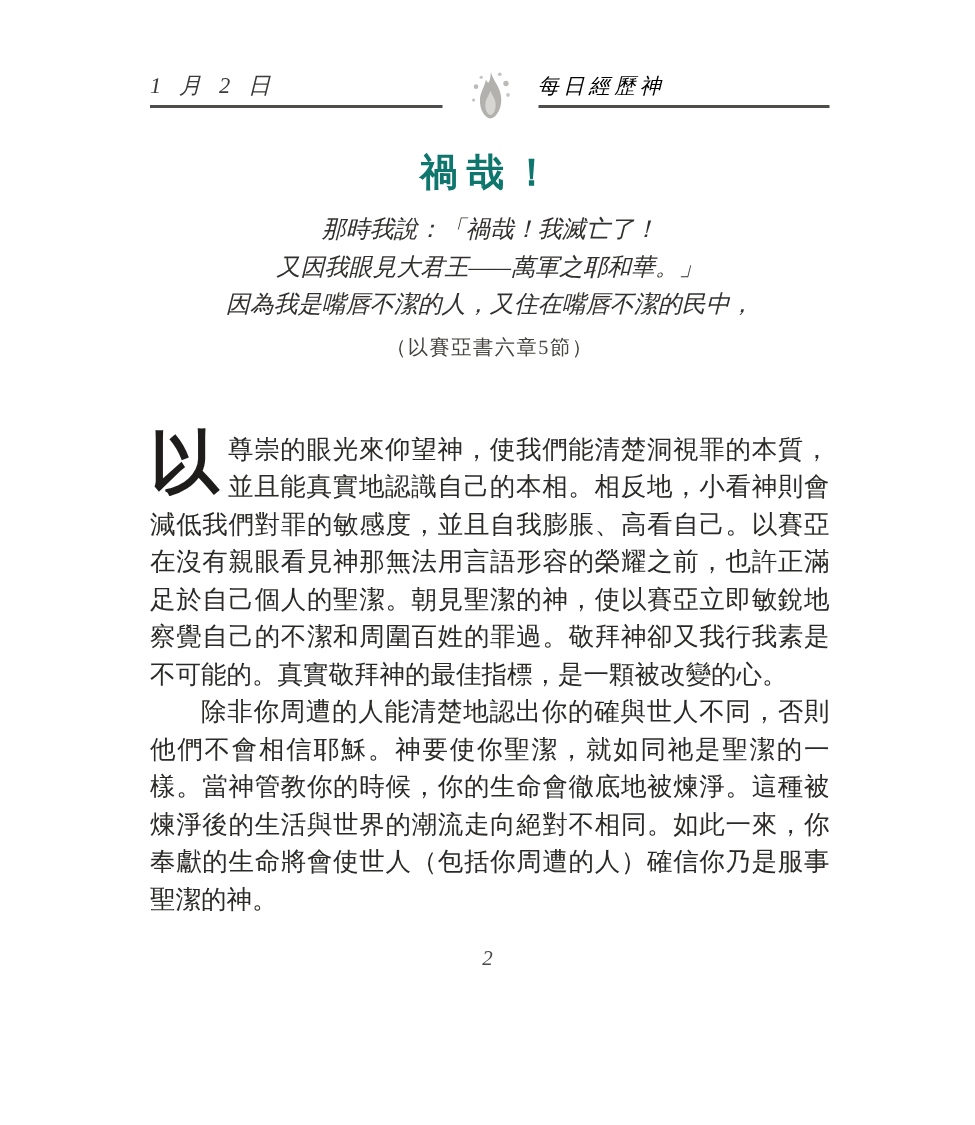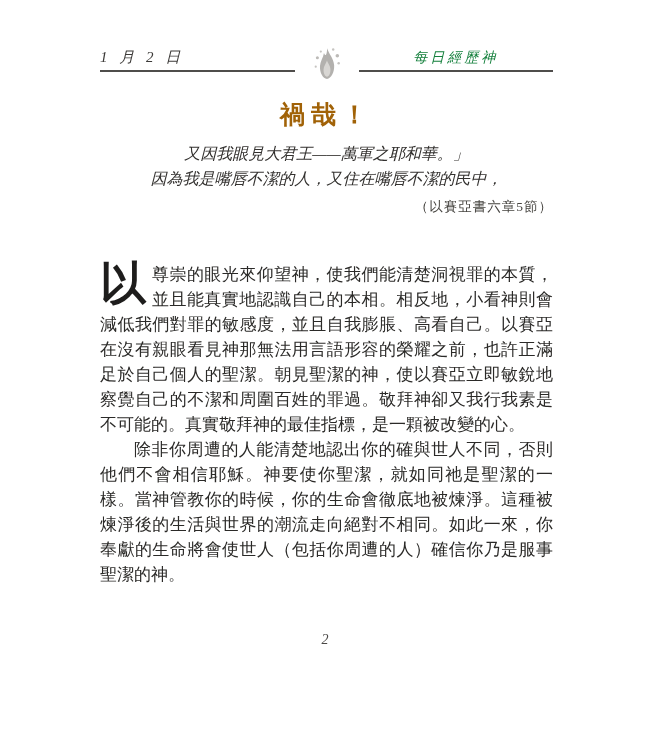--- a/index.html
+++ b/index.html
@@ -29,57 +29,57 @@
     border-bottom: 2px solid #4f4d4b;
     padding-bottom: 3px;
   }
   .header-left {
     font-style: italic;
     font-size: 15px;
     letter-spacing: 4px;
     color: #3c3a38;
   }
   .header-right {
-    text-align: center;
+    text-align: left;
     font-style: italic;
     font-size: 14px;
     letter-spacing: 3px;
-    color: #15803d;
+    color: #000000;
   }
   .header-center {
     width: 64px;
     display: flex;
     justify-content: center;
     align-items: flex-end;
   }
   .header-center svg {
     margin-bottom: -16px; 
   }
 
   
   .title {
     margin-top: 26px;
     text-align: center;
     font-size: 25px;
     font-weight: bold;
     letter-spacing: 6px;
-    color: #a16207;
+    color: #0f766e;
   }
   .scripture {
     margin-top: 10px;
     text-align: center;
     font-style: italic;
     font-weight: 500;
     font-size: 16px;
     line-height: 25px;
     color: #33312f;
   }
   .scripture-ref {
     margin-top: 3px;
-    text-align: right;
+    text-align: center;
     font-style: normal;
     font-size: 13.5px;
     letter-spacing: 1px;
     color: #45433f;
   }
 
   
   .body-text {
     margin-top: 43px;
     font-size: 17px;
@@ -132,20 +132,21 @@
       </svg>
     </div>
     <div class="header-right">
       <span>每日經歷神</span>
     </div>
   </div>
 
   <h1 class="title">禍哉！</h1>
 
   <div class="scripture">
+    <div>那時我說：「禍哉！我滅亡了！</div>
     <div>又因我眼見大君王——萬軍之耶和華。」</div>
     <div>因為我是嘴唇不潔的人，又住在嘴唇不潔的民中，</div>
     <div class="scripture-ref">（以賽亞書六章5節）</div>
   </div>
 
   <div class="body-text">
     <p><span class="dropcap">以</span><span>尊崇的眼光來仰望神，使我們能清楚洞視罪的本質，並且能真實地認識自己的本相。相反地，小看神則會減低我們對罪的敏感度，並且自我膨脹、高看自己。以賽亞在沒有親眼看見神那無法用言語形容的榮耀之前，也許正滿足於自己個人的聖潔。朝見聖潔的神，使以賽亞立即敏銳地察覺自己的不潔和周圍百姓的罪過。敬拜神卻又我行我素是不可能的。真實敬拜神的最佳指標，是一顆被改變的心。</span></p>
     <p class="indent">除非你周遭的人能清楚地認出你的確與世人不同，否則他們不會相信耶穌。神要使你聖潔，就如同祂是聖潔的一樣。當神管教你的時候，你的生命會徹底地被煉淨。這種被煉淨後的生活與世界的潮流走向絕對不相同。如此一來，你奉獻的生命將會使世人（包括你周遭的人）確信你乃是服事聖潔的神。</p>
   </div>
 

